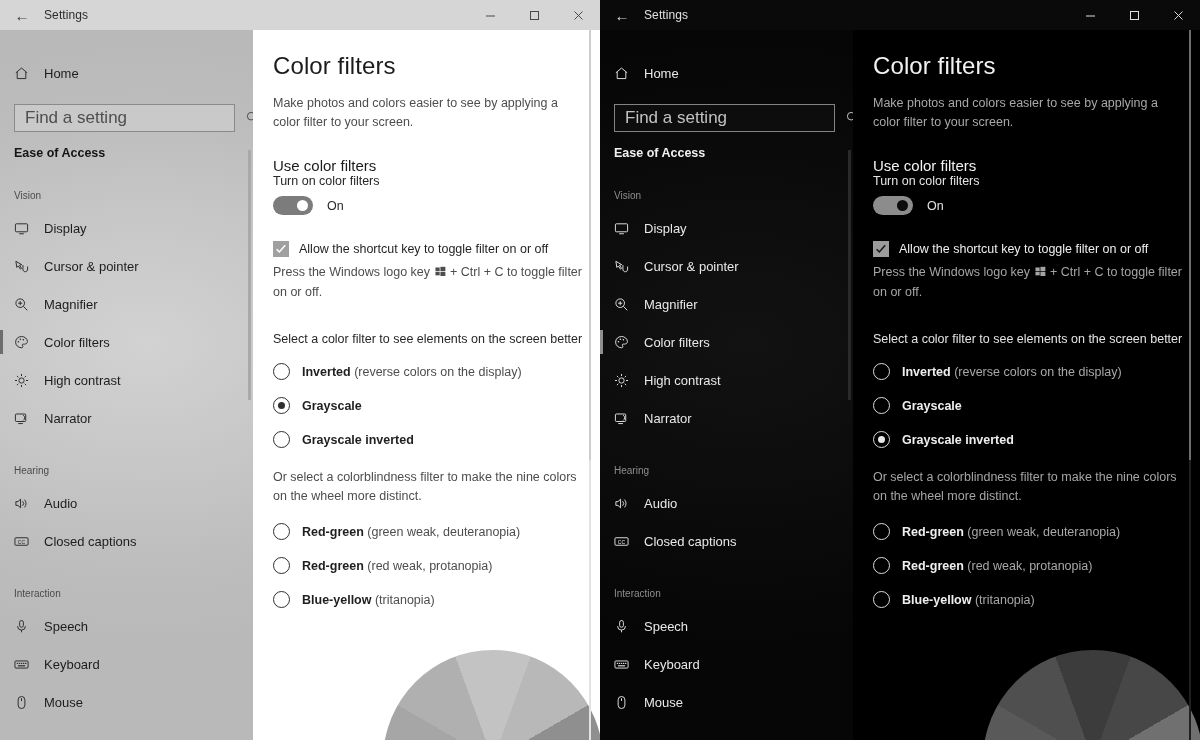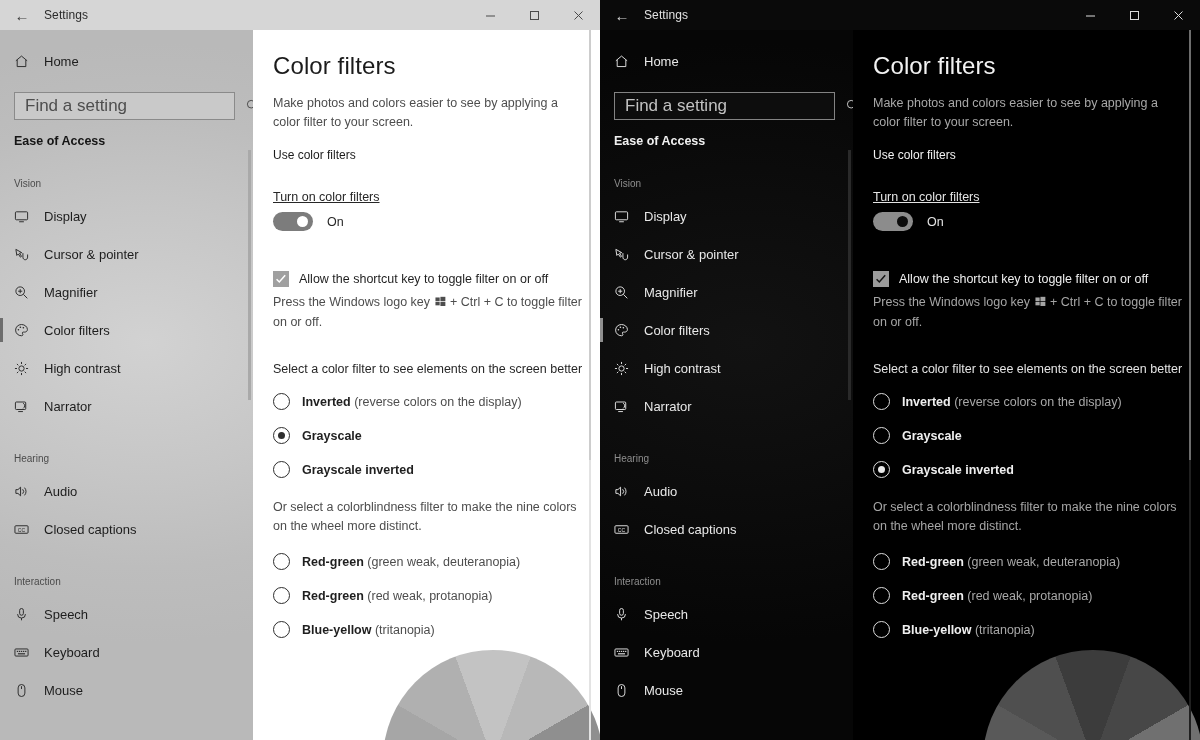--- a/index.html
+++ b/index.html
@@ -34,21 +34,21 @@
   .light .tb-ctl { color: #4a4a4a; }
   .dark  .tb-ctl { color: #dddddd; }
   .tb-ctl svg { display: block; }
 
   
   .wbody { flex: 1; display: flex; min-height: 0; position: relative; }
 
   
   .sidebar {
     width: 253px; flex: 0 0 253px; position: relative; overflow: hidden;
-    padding-top: 4px;
+    padding-top: 16px;
   }
   .light .sidebar {
     background:
       radial-gradient(420px 300px at 58% 44%, #d2d2d2 0%, #c6c6c6 45%, #bdbdbd 75%, #b9b9b9 100%),
       #c0c0c0;
   }
   .dark .sidebar {
     background:
       radial-gradient(420px 300px at 58% 44%, #121212 0%, #0c0c0c 50%, #060606 100%),
       #0a0a0a;
@@ -101,46 +101,46 @@
   .dark  .content { background: #000000; }
 
   .h1 { font-size: 24px; font-weight: normal; padding-top: 22px; letter-spacing: .1px; }
   .light .h1 { color: #1b1b1b; }
   .dark  .h1 { color: #f2f2f2; }
 
   .subtext { font-size: 12.5px; line-height: 19px; max-width: 315px; margin-top: 14px; }
   .light .subtext { color: #4d4d4d; }
   .dark  .subtext { color: #a8a8a8; }
 
-  .h2 { font-size: 12px; font-weight: normal; margin-top: 16px; }
+  .h2 { font-size: 15px; font-weight: normal; margin-top: 25px; }
   .light .h2 { color: #1b1b1b; }
   .dark  .h2 { color: #f2f2f2; }
 
-  .lbl { font-size: 12.5px; margin-top: 28px; text-decoration: underline; }
+  .lbl { font-size: 12.5px; margin-top: 0; }
   .light .lbl { color: #272727; }
   .dark  .lbl { color: #e4e4e4; }
 
   
   .toggle-row { display: flex; align-items: center; margin-top: 8px; }
   .toggle {
     width: 40px; height: 19px; border-radius: 10px; position: relative; flex: 0 0 40px;
   }
   .light .toggle { background: #7c7c7c; }
   .dark  .toggle { background: #8c8c8c; }
   .toggle .knob {
     position: absolute; width: 11px; height: 11px; border-radius: 50%; top: 4px; right: 5px;
   }
   .light .toggle .knob { background: #ffffff; }
   .dark  .toggle .knob { background: #0c0c0c; }
   .toggle-state { font-size: 12.5px; margin-left: 14px; }
   .light .toggle-state { color: #272727; }
   .dark  .toggle-state { color: #e4e4e4; }
 
   
-  .cb-row { display: flex; align-items: flex-start; margin-top: 40px; }
+  .cb-row { display: flex; align-items: flex-start; margin-top: 26px; }
   .cbox { width: 16px; height: 16px; flex: 0 0 16px; position: relative; }
   .light .cbox { background: #a0a0a0; border: 1px solid #a0a0a0; }
   .dark  .cbox { background: #9b9b9b; border: 1px solid #9b9b9b; }
   .cbox svg { position: absolute; left: 1px; top: 1px; }
   .cb-text { font-size: 12.5px; margin-left: 10px; line-height: 16px; }
   .light .cb-text { color: #1f1f1f; }
   .dark  .cb-text { color: #efefef; }
 
   .hint { font-size: 12.5px; line-height: 19px; max-width: 312px; margin-top: 6px; }
   .light .hint { color: #4d4d4d; }

